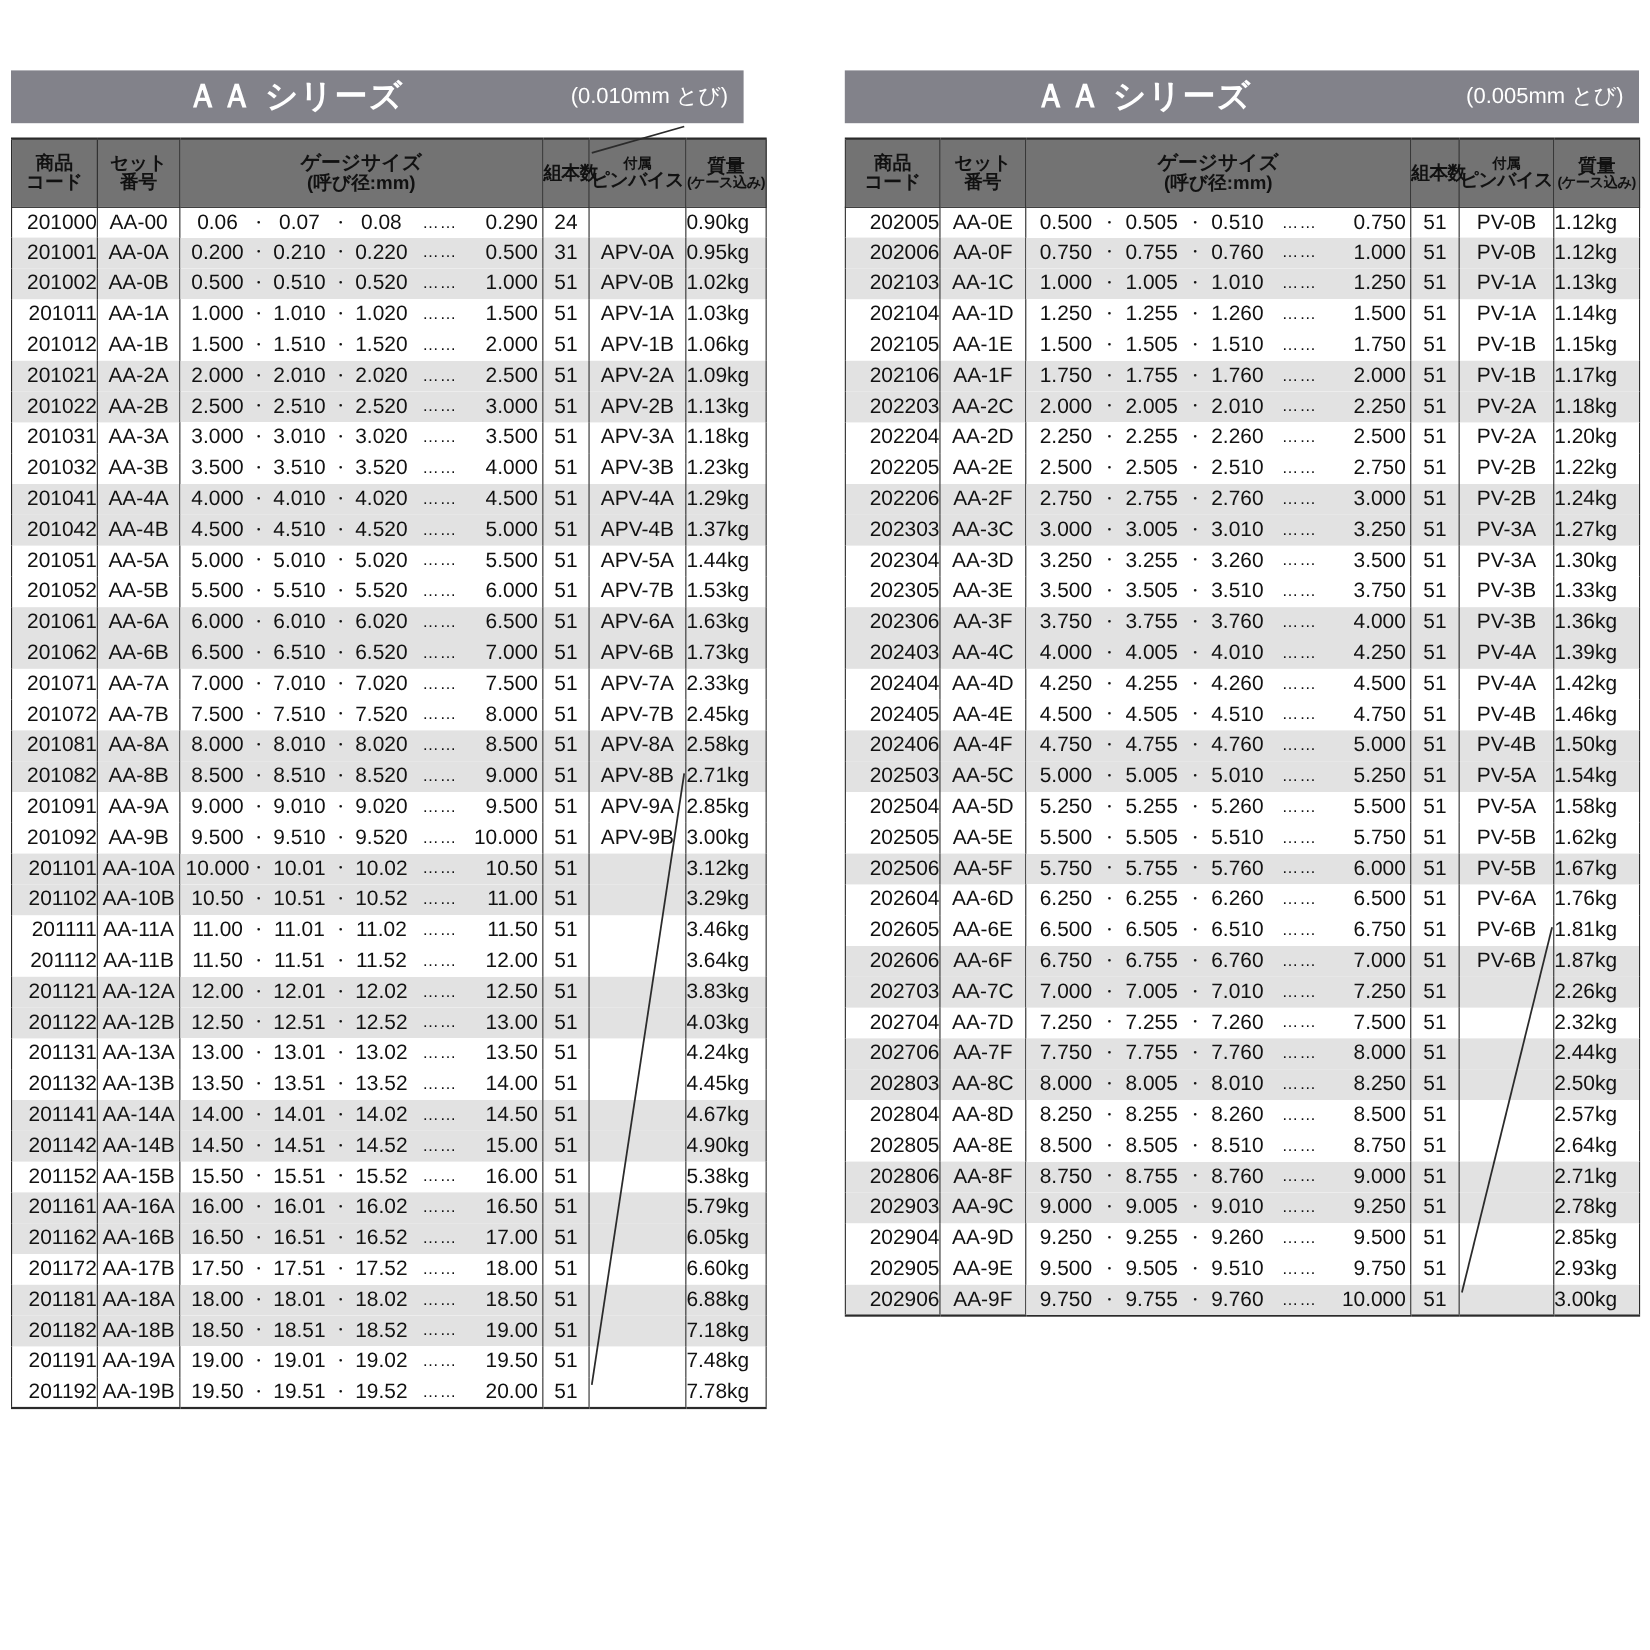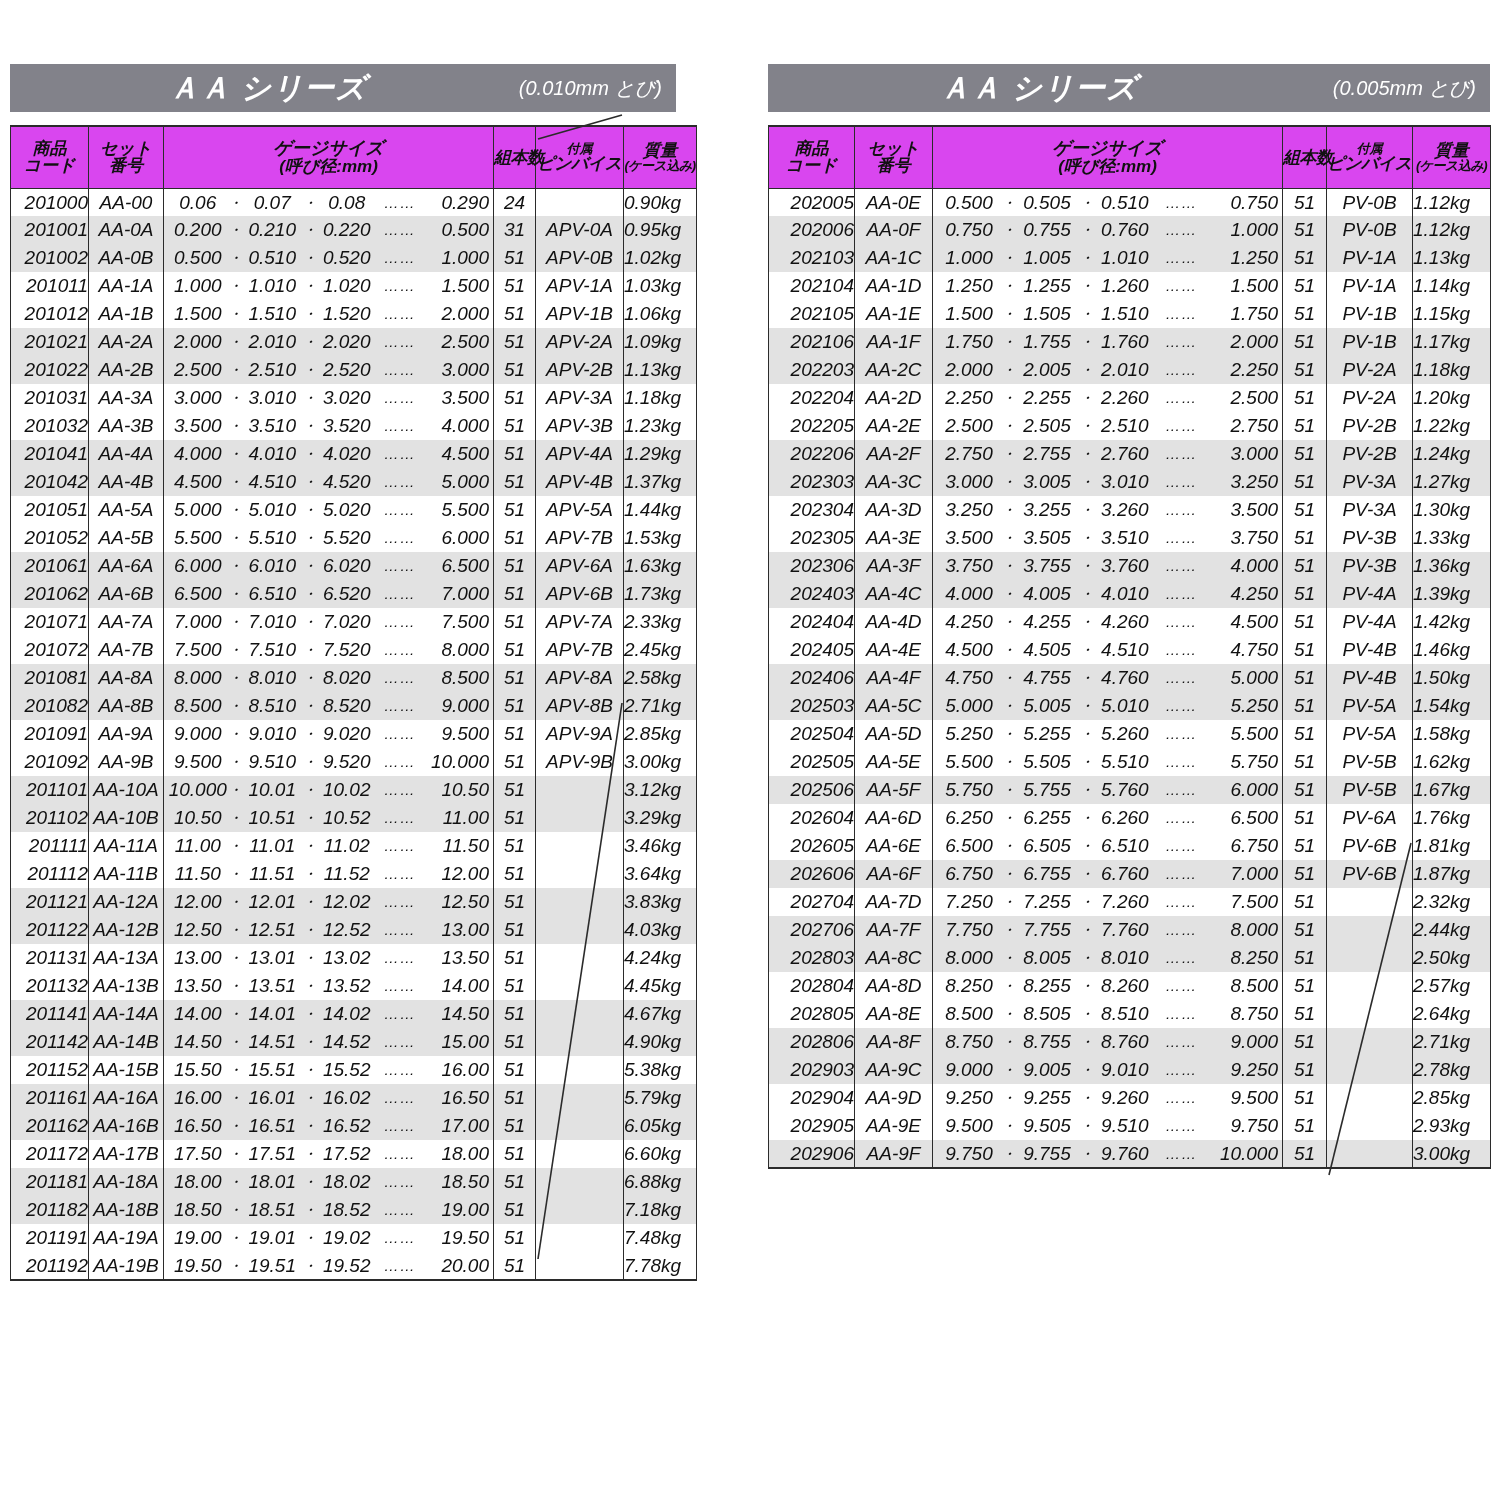--- a/index.html
+++ b/index.html
@@ -7,21 +7,21 @@
     margin: 0; padding: 0;
     width: 1500px; height: 1500px;
     background: #ffffff;
     font-family: "Liberation Sans", "DejaVu Sans", sans-serif;
   }
   .page {
     position: relative;
     width: 1500px; height: 1500px;
     background: #ffffff;
   }
-  .panel { position: absolute; top: 64px; font-style: italic; }
+  .panel { position: absolute; top: 64px; }
   .panel-left  { left: 10px;  width: 666px; }
   .panel-right { left: 768px; width: 722px; }
 
   
   .titlebar {
     background: #82828a;
     height: 48px;
     display: flex;
     align-items: center;
     justify-content: flex-end;
@@ -60,21 +60,21 @@
   table.spec th, table.spec td {
     border-left: 1.5px solid #2b2b2b;
     border-right: 1.5px solid #2b2b2b;
     padding: 0;
     height: 28px;
     line-height: 1.02;
     white-space: nowrap;
     overflow: visible;
   }
   table.spec thead th {
-    background: #d946ef;
+    background: #737373;
     border-top: 2px solid #2b2b2b;
     border-bottom: 1.5px solid #2b2b2b;
     font-weight: bold;
     text-align: center;
     height: 62px;
     font-size: 17px;
     vertical-align: middle;
   }
   table.spec thead th .l1 { display:block; }
   table.spec thead th .l2 { display:block; }
@@ -1371,20 +1371,38 @@
                   <span class="dot">・</span>
                   <span class="v">6.760</span>
                   <span class="ell">……</span>
                   <span class="last">7.000</span>
                 </span>
               </td>
               <td class="c-cnt">51</td>
               <td class="c-vise">PV-6B</td>
               <td class="c-mass">1.87kg</td>
             </tr>
+            <tr class="shade">
+              <td class="c-code">202703</td>
+              <td class="c-set">AA-7C</td>
+              <td class="c-g">
+                <span class="gs">
+                  <span class="v">7.000</span>
+                  <span class="dot">・</span>
+                  <span class="v">7.005</span>
+                  <span class="dot">・</span>
+                  <span class="v">7.010</span>
+                  <span class="ell">……</span>
+                  <span class="last">7.250</span>
+                </span>
+              </td>
+              <td class="c-cnt">51</td>
+              <td class="c-vise"></td>
+              <td class="c-mass">2.26kg</td>
+            </tr>
             <tr>
               <td class="c-code">202704</td>
               <td class="c-set">AA-7D</td>
               <td class="c-g">
                 <span class="gs">
                   <span class="v">7.250</span>
                   <span class="dot">・</span>
                   <span class="v">7.255</span>
                   <span class="dot">・</span>
                   <span class="v">7.260</span>

